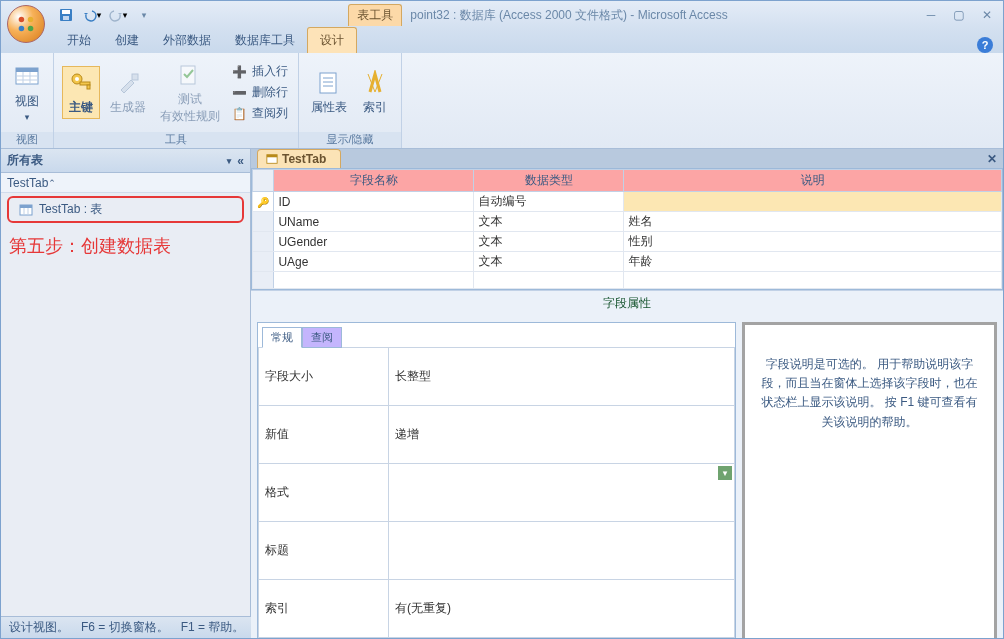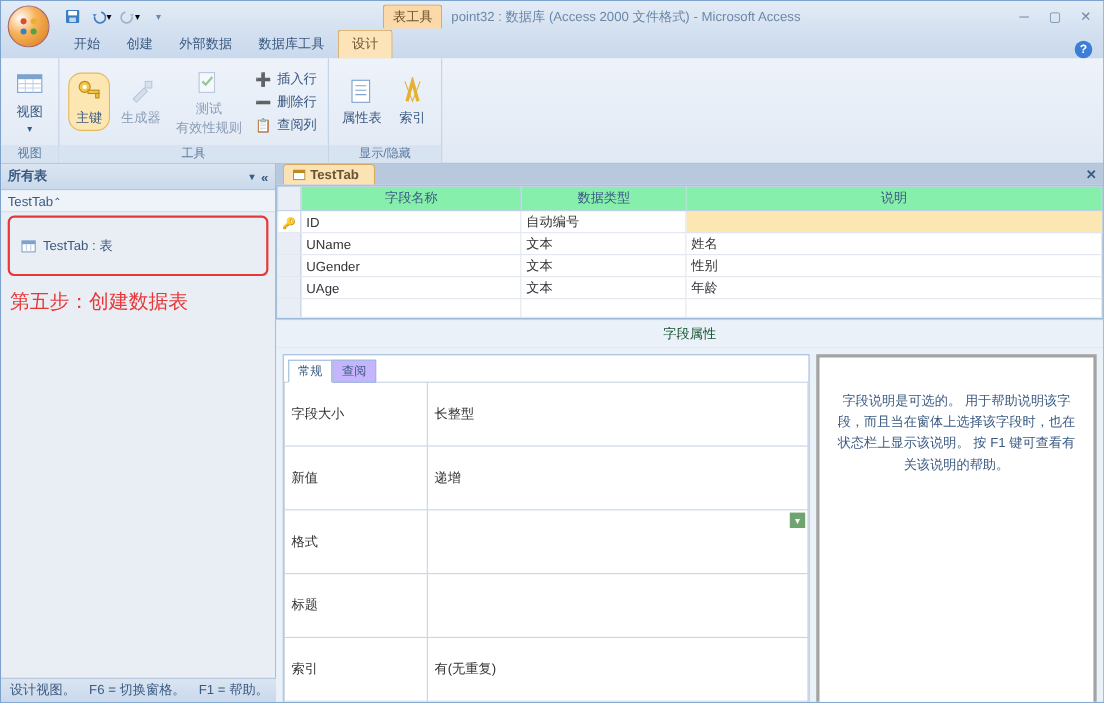--- a/index.html
+++ b/index.html
@@ -21,44 +21,44 @@
 .ribbon-tab { padding: 4px 12px; color: #3b5a82; cursor: pointer; }
 .ribbon-tab.active { background: #fde3b8; border: 1px solid #d4a860; border-bottom: none; border-radius: 3px 3px 0 0; color: #6a5330; }
 .help-icon { margin-left: auto; margin-right: 10px; width: 16px; height: 16px; background: #3b7dd8; border-radius: 50%; color: #fff; display:flex; align-items:center; justify-content:center; font-weight:bold; font-size:11px; }
 
 
 .ribbon { height: 96px; background: linear-gradient(#eef3fa, #e1e9f4); border-bottom: 1px solid #a8bdd8; display: flex; }
 .ribbon-group { border-right: 1px solid #c1d1e6; display: flex; flex-direction: column; }
 .ribbon-group-body { flex: 1; display: flex; align-items: center; padding: 4px 8px; gap: 6px; }
 .ribbon-group-label { height: 16px; text-align: center; color: #5a7aa0; font-size: 11px; background: #d8e3f1; }
 .rbtn-large { display: flex; flex-direction: column; align-items: center; gap: 2px; padding: 2px 4px; color: #3b5a82; min-width: 36px; }
-.rbtn-large.highlight { background: #fce7b3; border: 1px solid #e6b85c; border-radius: 12px; }
+.rbtn-large.highlight { background: #fce7b3; border: 1px solid #e6b85c; border-radius: 0; font-weight: bold; }
 .rbtn-small { display: flex; align-items: center; gap: 4px; color: #3b5a82; padding: 1px 2px; font-size: 11px; }
 .rbtn-stack { display: flex; flex-direction: column; gap: 2px; }
 .ricon { width: 28px; height: 28px; display:flex; align-items:center; justify-content:center; }
 .ricon-sm { width: 16px; height: 16px; display:flex; align-items:center; justify-content:center; }
 
 
 .main { display: flex; height: calc(100% - 28px - 24px - 96px - 22px); }
 .navpane { width: 250px; background: #e9edf4; border-right: 1px solid #a8bdd8; display: flex; flex-direction: column; }
 .nav-header { height: 24px; background: linear-gradient(#dbe5f1, #c9d9ec); border-bottom: 1px solid #a8bdd8; display: flex; align-items: center; padding: 0 6px; color: #3b5a82; font-weight: bold; }
 .nav-header .spacer { flex:1; }
 .nav-group-hdr { height: 20px; background: #eef3fa; border-bottom: 1px solid #d1dcec; padding: 2px 6px; color: #3b5a82; display:flex; align-items:center; }
-.nav-item { display: flex; align-items: center; gap: 6px; padding: 17px 10px; margin: 3px 6px; color: #3b5a82; }
+.nav-item { display: flex; align-items: center; gap: 6px; padding: 3px 10px; margin: 3px 6px; color: #3b5a82; }
 .nav-item.selected { border: 2px solid #e63838; border-radius: 6px; }
 .annotation { color: #e63838; font-size: 18px; font-family: "KaiTi","STKaiti",serif; padding: 8px; font-weight: normal; }
 
 .content { flex: 1; background: #c4d4e8; display: flex; flex-direction: column; position: relative; }
 .doc-tabs { height: 22px; background: #b8c9de; display: flex; align-items: flex-end; padding-left: 6px; }
 .doc-tab { background: #fbe3b6; border: 1px solid #d4a860; border-bottom: none; padding: 2px 14px 2px 8px; border-radius: 4px 4px 0 0; display:flex; align-items:center; gap:4px; color: #6a5330; font-weight: bold; }
 .doc-close { margin-left: auto; padding: 2px 6px; color: #3b5a82; font-weight: bold; }
 
 .grid-area { background: #fff; border: 1px solid #9db9d9; margin: 0; }
 .grid { width: 100%; border-collapse: collapse; }
-.grid th { background: #86efac; border: 1px solid #c1d1e6; padding: 2px 4px; color: #3b5a82; font-weight: normal; }
+.grid th { background: #fca5a5; border: 1px solid #c1d1e6; padding: 2px 4px; color: #3b5a82; font-weight: normal; }
 .grid td { border: 1px solid #e1e7f0; padding: 1px 4px; color: #333; height: 17px; }
 .grid .rowsel { width: 18px; background: #e9eef6; border-right: 1px solid #c1d1e6; }
 .grid tr.active td { background: #fff; }
 .grid tr.active td.desc-cell { background: #fce7b3; }
 .keyicon { color: #d68c00; font-size: 10px; }
 
 .props-label { text-align: center; color: #14532d; padding: 4px; background: #ebf1f9; border-top: 1px solid #c1d1e6; }
 .props-area { flex: 1; display: flex; background: #ebf1f9; padding: 6px; gap: 6px; }
 .props-left { flex: 1; background: #fff; border: 1px solid #9db9d9; }
 .props-tabs { display: flex; padding: 4px 4px 0 4px; }

